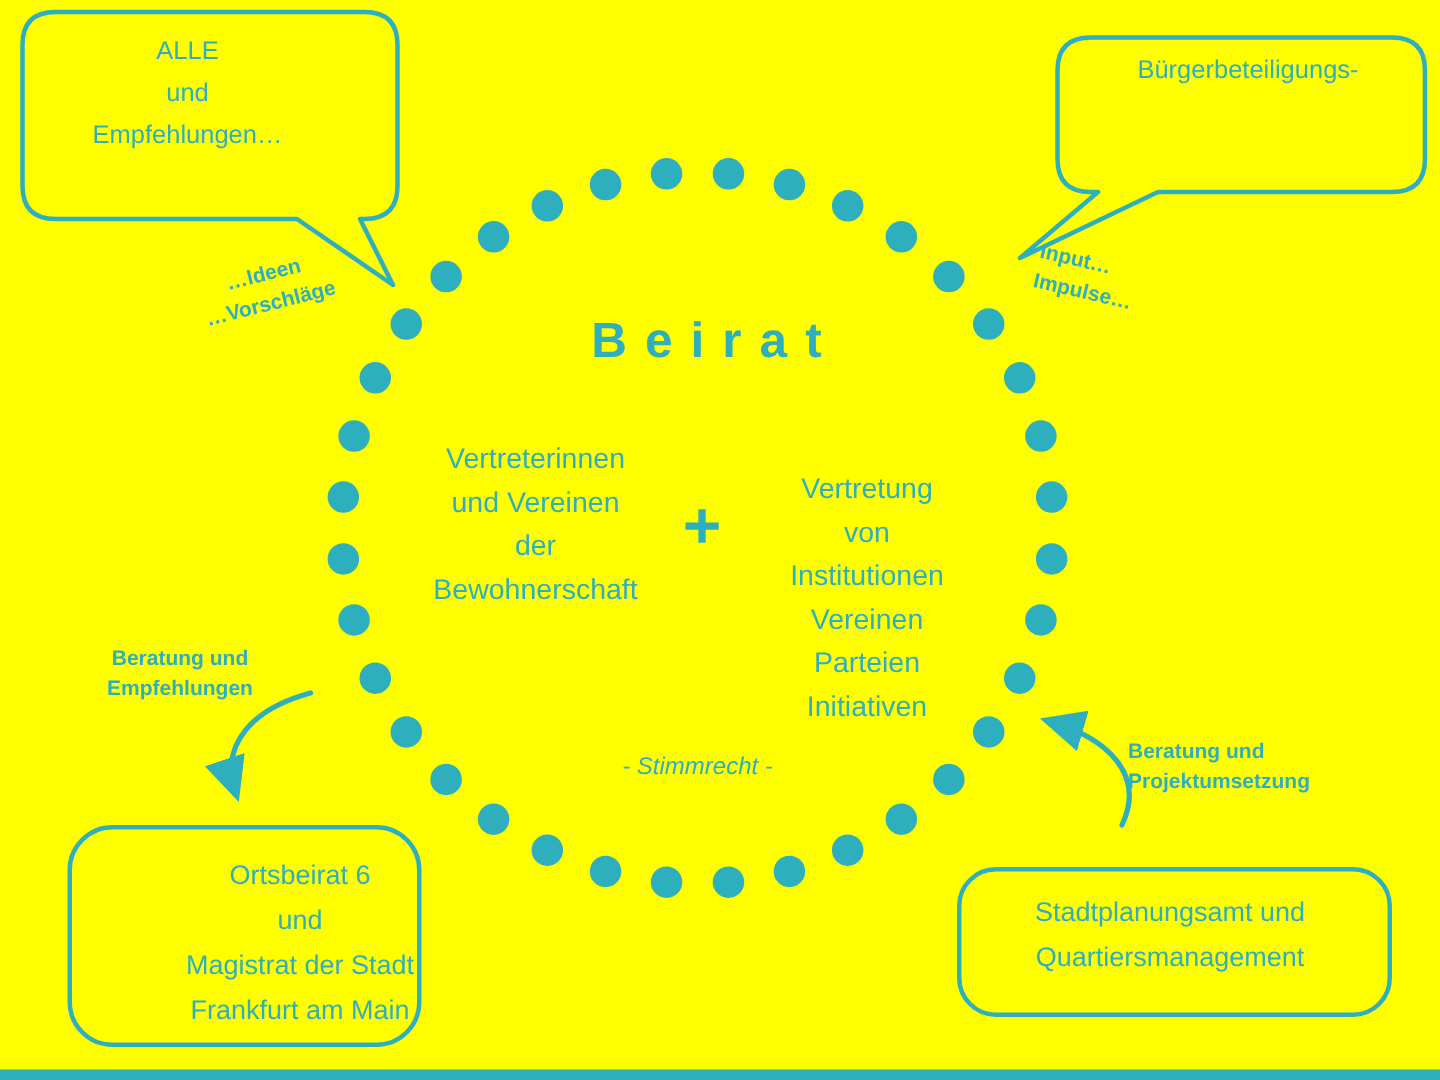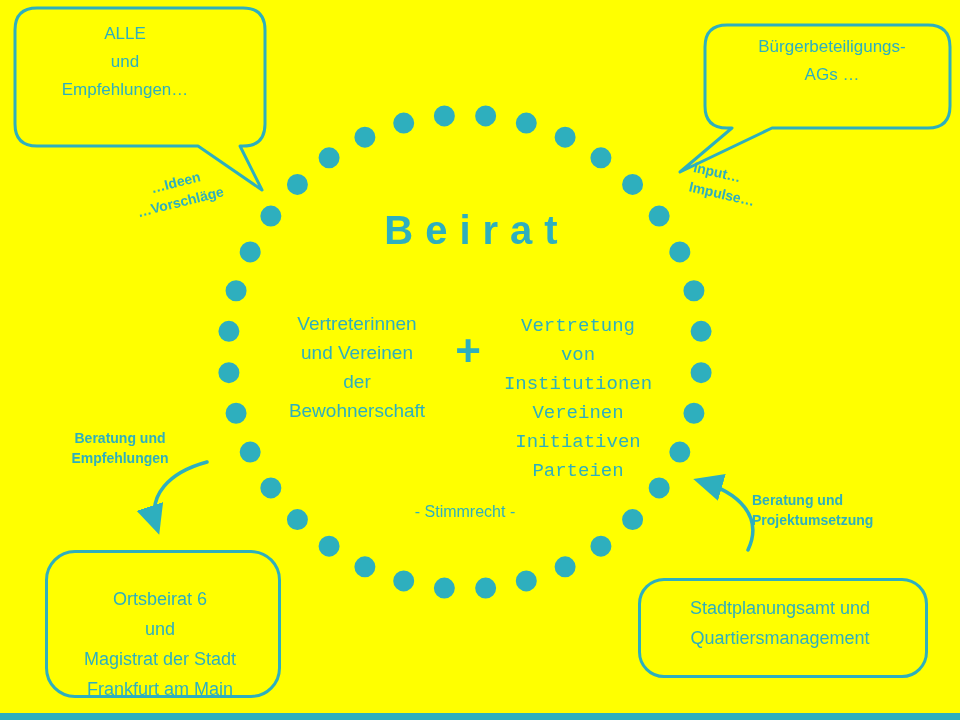--- a/index.html
+++ b/index.html
@@ -14,21 +14,21 @@
   .center { text-align:center; }
   svg.layer { position:absolute; left:0; top:0; width:960px; height:720px; }
   .dotted-circle { fill:none; stroke:var(--accent); stroke-width:21; stroke-linecap:round; }
   .callout-shape { fill:var(--bg); stroke:var(--accent); stroke-width:3; stroke-linejoin:round; }
   .arrow-path { fill:none; stroke:var(--accent); stroke-width:3.5; stroke-linecap:round; }
   .arrow-fill { fill:var(--accent); }
   .box {
     position:absolute; border:3px solid var(--accent); background:transparent;
   }
   .title {
-    font-size:40px; font-weight:bold; letter-spacing:12px; padding-left:12px;
+    font-size:33px; font-weight:bold; letter-spacing:12px; padding-left:12px;
   }
   .member-text { font-size:19px; line-height:29px; }
   .plus { font-size:44px; font-weight:bold; }
   .note { font-size:16px; }
   .callout-text { font-size:17px; line-height:28px; }
   .box-text { font-size:18px; line-height:30px; }
   .small-label { font-size:14px; font-weight:bold; line-height:20px; }
   .rot-left { transform:rotate(-14deg); transform-origin:center; }
   .rot-right { transform:rotate(13deg); transform-origin:center; }
   .footer-bar { position:absolute; left:0; bottom:0; width:960px; height:7px; background:var(--accent); }
@@ -54,52 +54,51 @@
     <path class="arrow-path" marker-end="url(#ah)" d="M 207 462 C 170 472, 146 495, 157 528"></path>
 
     <path class="arrow-path" marker-end="url(#ah)" d="M 748 550 C 764 516, 738 492, 700 481"></path>
   </svg>
 
   <div class="box" style="left:45px; top:550px; width:230px; height:142px; border-radius:30px;"></div>
   <div class="box" style="left:638px; top:578px; width:284px; height:94px; border-radius:26px;"></div>
 
   <div class="abs center title" style="left:265px; top:208px; width:400px;">Beirat</div>
 
-  <div class="abs center member-text" style="left:247px; top:309px; width:220px;">
+  <div class="abs center member-text" style="left:247px; top:292px; width:220px;">
     <div>Vertreterinnen</div>
     <div>und Vereinen</div>
     <div>der</div>
     <div>Bewohnerschaft</div>
   </div>
 
   <div class="abs center plus" style="left:440px; top:326px; width:56px;">+</div>
 
-  <div class="abs center member-text" style="left:468px; top:312px; width:220px;font-family:Liberation Mono, monospace;">
+  <div class="abs center member-text" style="left:468px; top:312px; width:220px;">
     <div>Vertretung</div>
     <div>von</div>
     <div>Institutionen</div>
     <div>Vereinen</div>
+    <div>Parteien</div>
     <div>Initiativen</div>
-    <div>Parteien</div>
   </div>
 
-  <div class="abs center note" style="left:365px; top:503px; width:200px;">- Stimmrecht -</div>
+  <div class="abs center note" style="left:365px; top:503px; width:200px;font-style:italic;">- Stimmrecht -</div>
 
   <div class="abs center callout-text" style="left:15px; top:20px; width:220px;">
     <div>ALLE</div>
     <div>und</div>
     <div>Empfehlungen…</div>
   </div>
 
   <div class="abs center callout-text" style="left:705px; top:33px; width:254px;">
     <div>Bürgerbeteiligungs-</div>
-    <div>AGs …</div>
   </div>
 
-  <div class="abs center box-text" style="left:45px; top:584px; width:230px;">
+  <div class="abs center box-text" style="left:45px; top:568px; width:230px;padding-left:40px;">
     <div>Ortsbeirat 6</div>
     <div>und</div>
     <div>Magistrat der Stadt</div>
     <div>Frankfurt am Main</div>
   </div>
 
   <div class="abs center box-text" style="left:638px; top:593px; width:284px;text-align:center;">
     <div>Stadtplanungsamt und</div>
     <div>Quartiersmanagement</div>
   </div>

